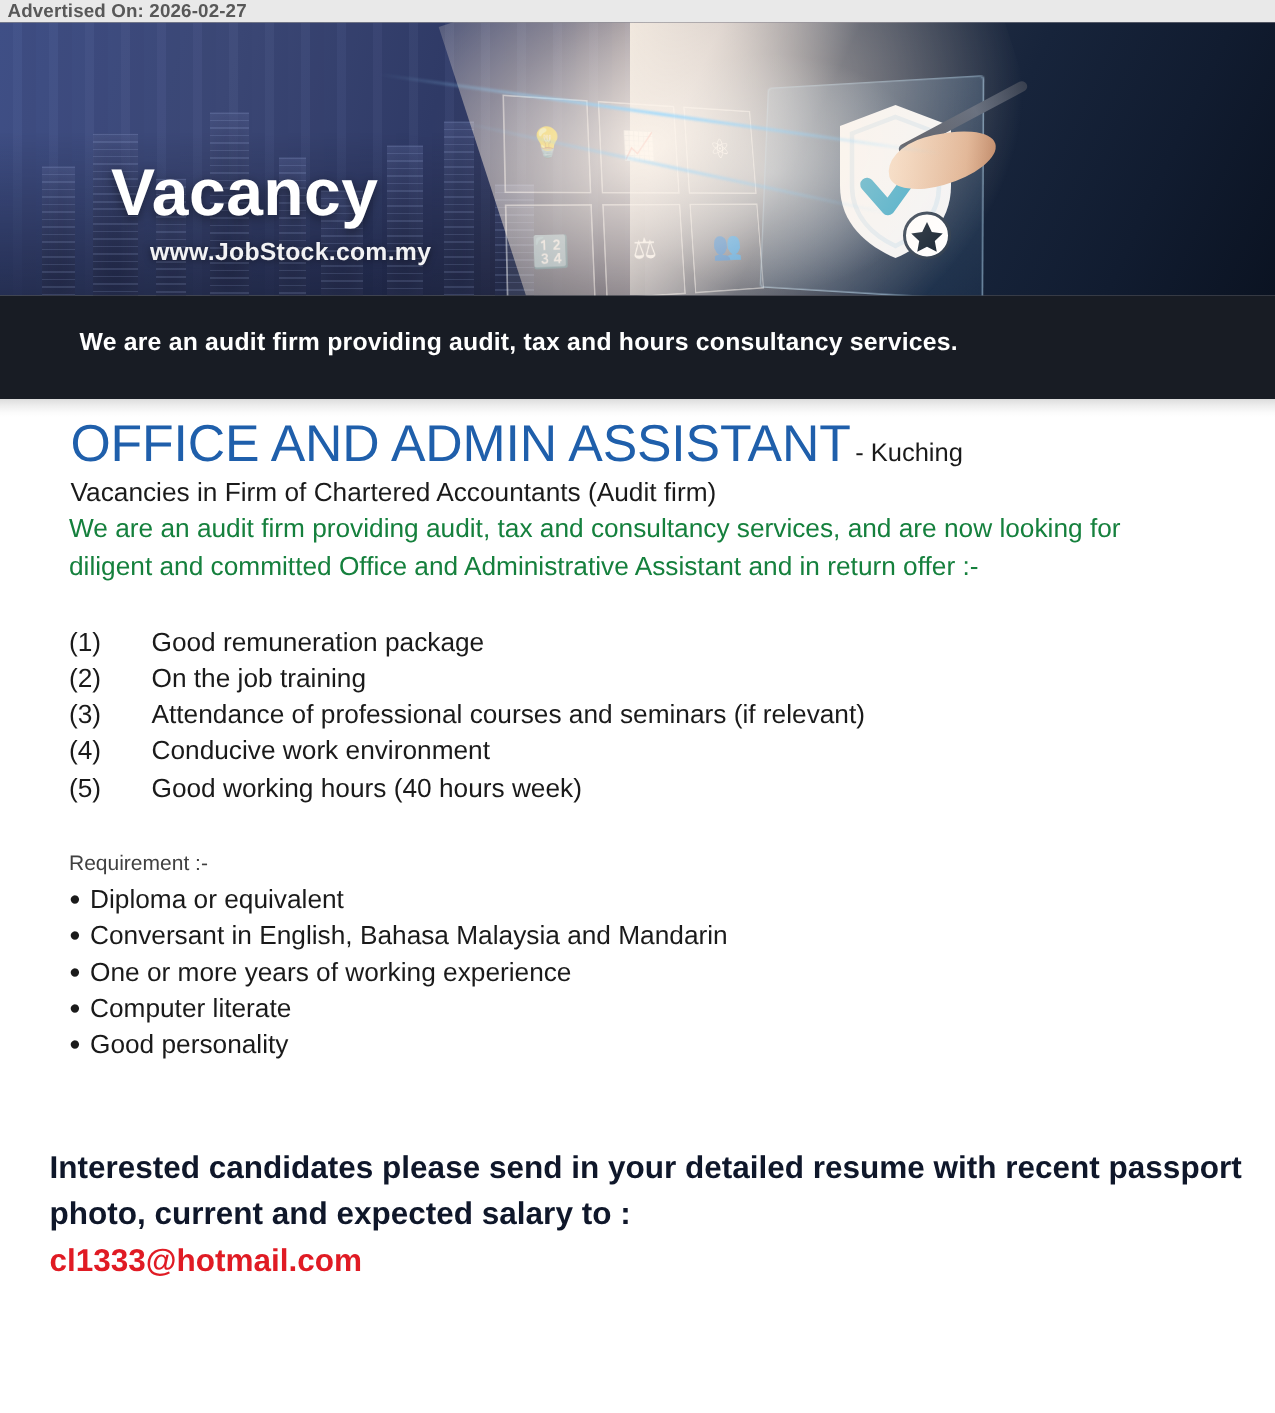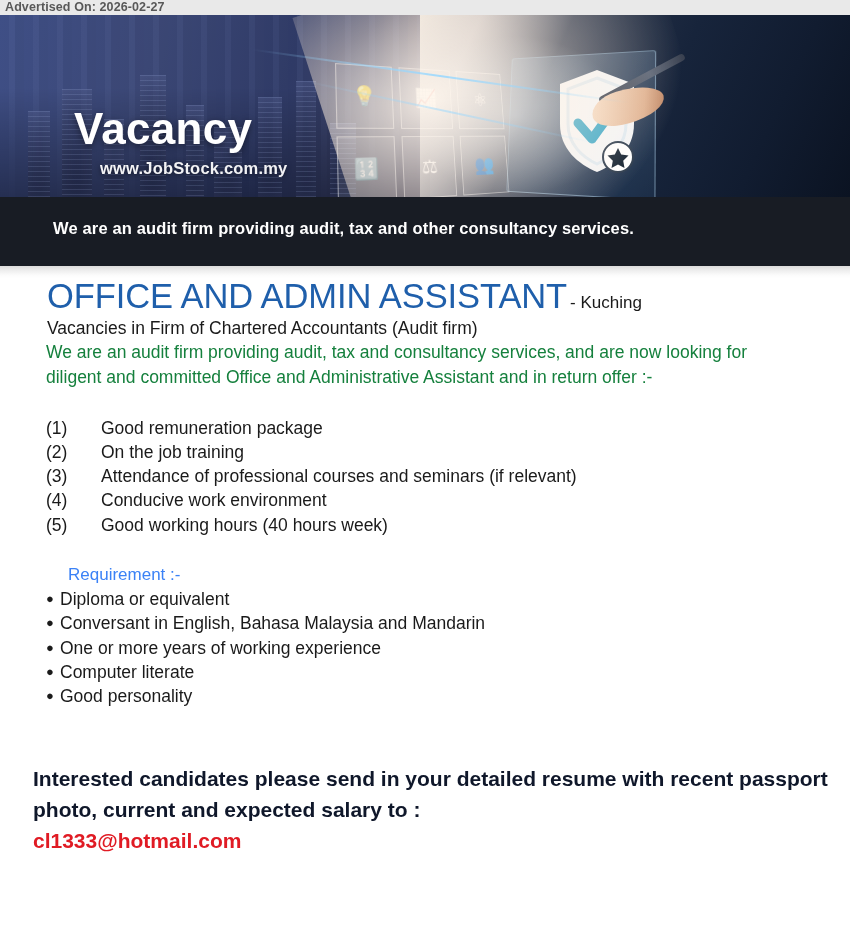--- a/index.html
+++ b/index.html
@@ -254,25 +254,25 @@
     margin-top: 26px;
   }
   .benefits .row {
     display: flex;
     font-size: 17.5px;
     line-height: 24.2px;
     color: #1a1a1a;
   }
   .benefits .num { width: 55px; flex: 0 0 55px; }
   .req-head {
-    margin-left: 68px;
+    margin-left: 46px;
     margin-top: 26px;
-    font-size: 17px;
+    font-size: 14px;
     line-height: 24.2px;
-    color: #3b82f6;
+    color: #404040;
   }
   .req-list { margin-left: 46px; }
   .req-list .row {
     display: flex;
     font-size: 17.5px;
     line-height: 24.2px;
     color: #1a1a1a;
   }
   .req-list .bul {
     width: 14px; flex: 0 0 14px;
@@ -345,21 +345,21 @@
 
   <div class="flare"></div>
   <div class="streak"></div>
   <div class="streak s2"></div>
 
   <div class="vac-title">Vacancy</div>
   <div class="vac-url">www.JobStock.com.my</div>
 </div>
 
 <div class="tagline-band">
-  <div class="tagline">We are an audit firm providing audit, tax and other consultancy services.</div>
+  <div class="tagline">We are an audit firm providing audit, tax and hours consultancy services.</div>
 </div>
 <div class="fade-strip"></div>
 
 <div class="content">
 
   <div class="job-title-row">
     <span class="job-title">OFFICE AND ADMIN ASSISTANT</span><span class="job-location">- Kuching</span>
   </div>
 
   <div class="job-subtitle">Vacancies in Firm of Chartered Accountants (Audit firm)</div>

